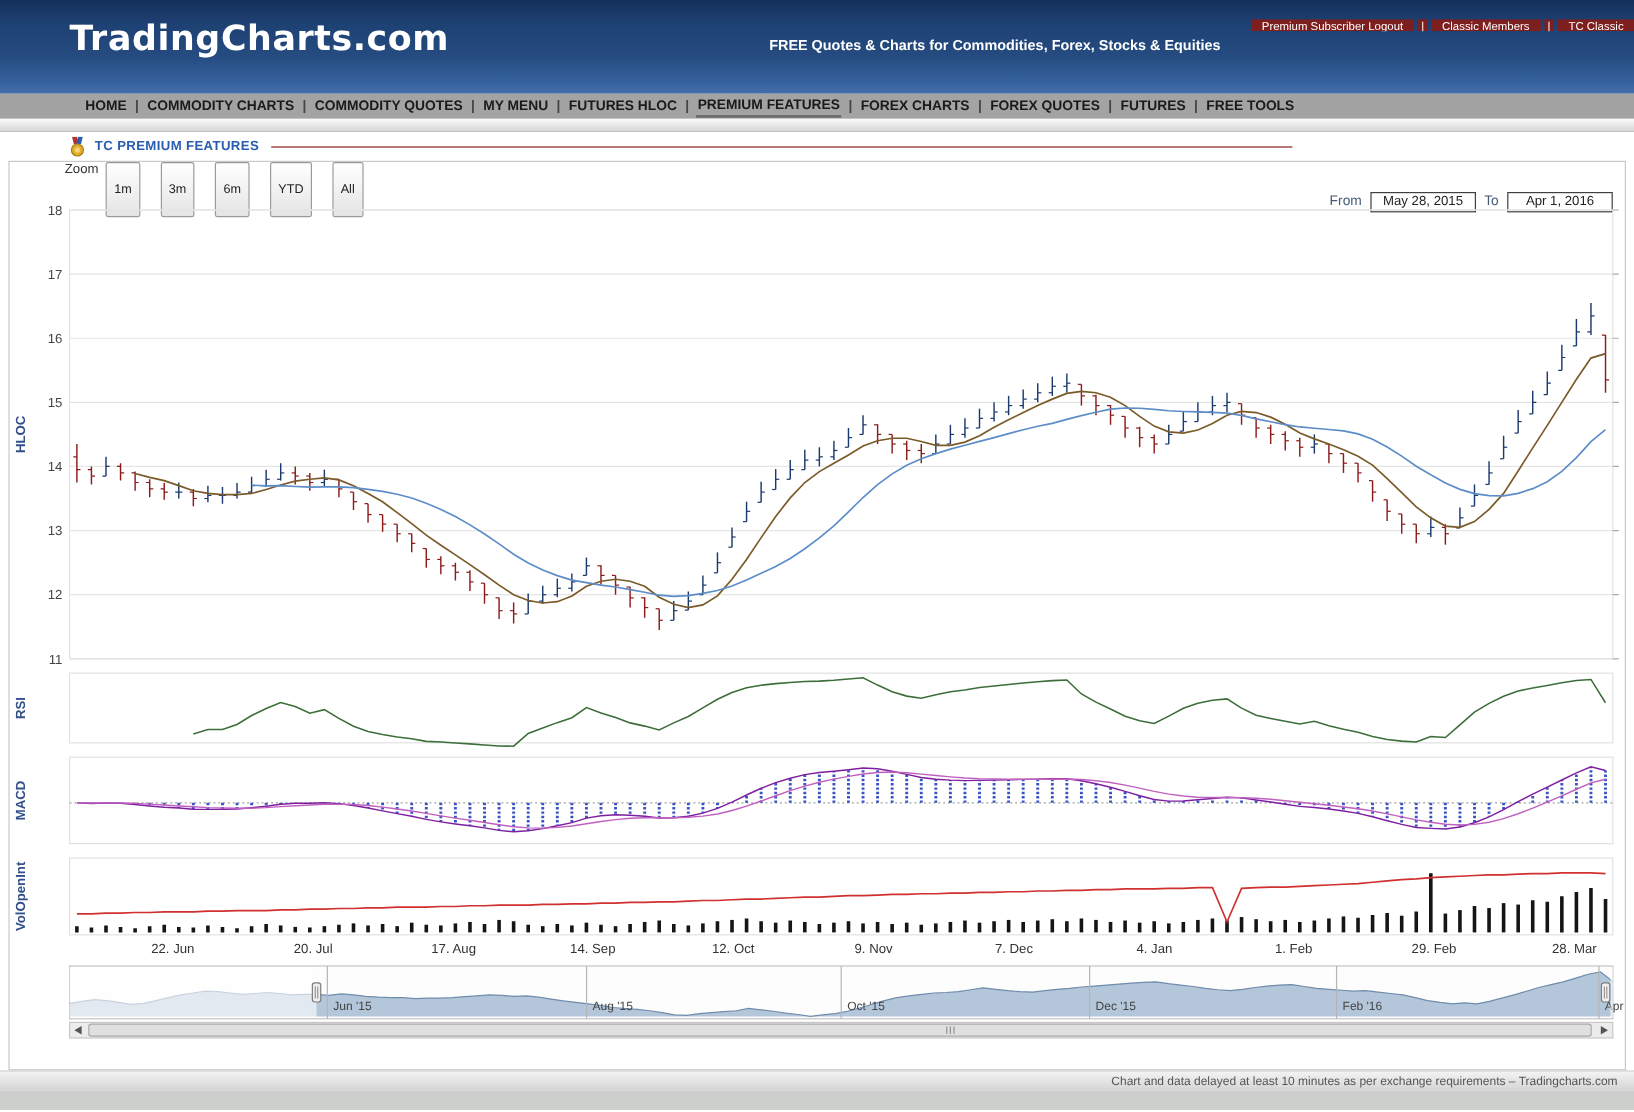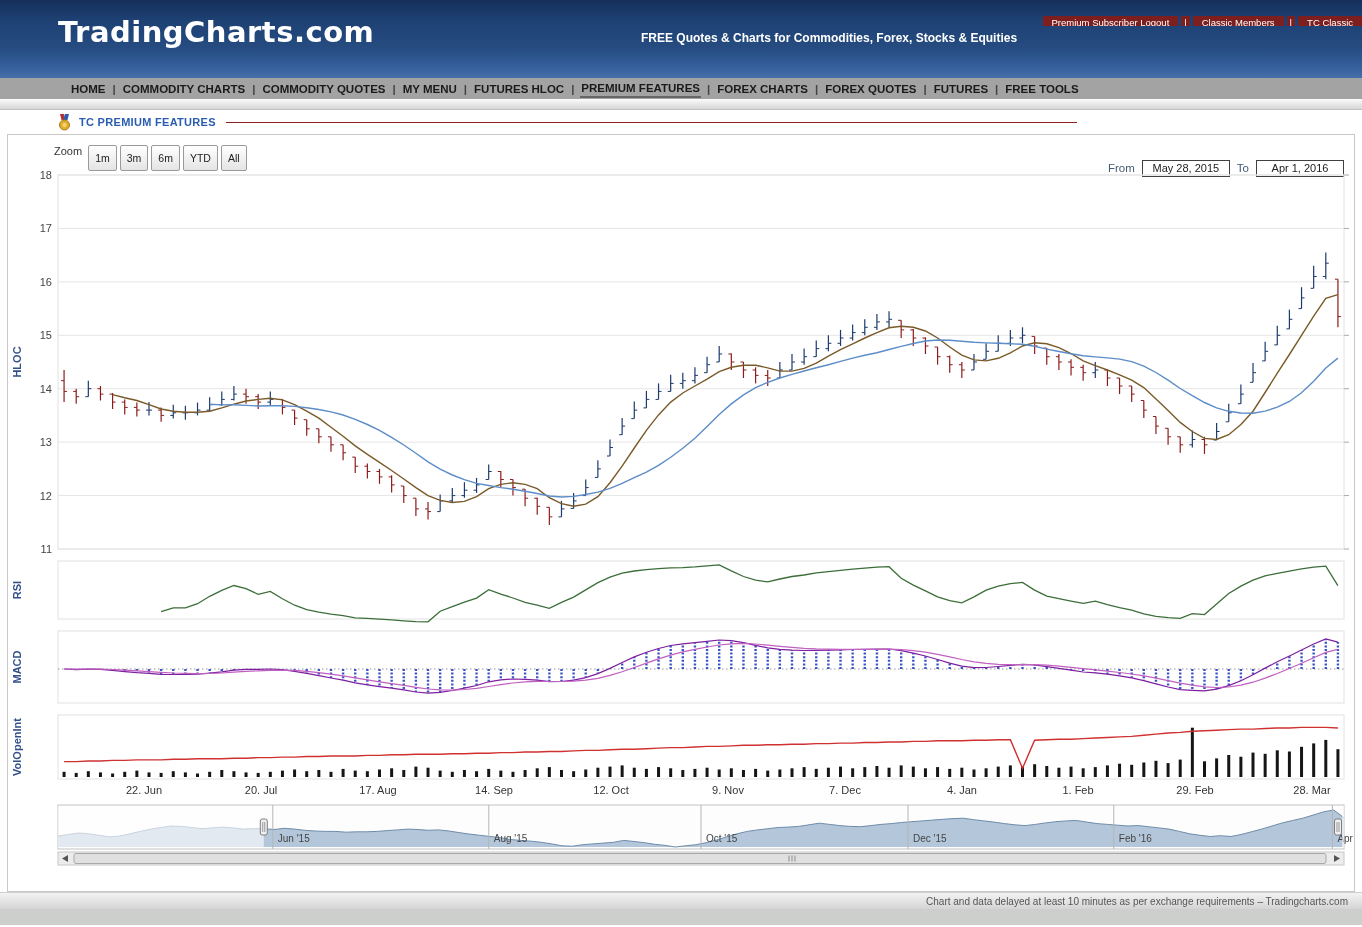--- a/index.html
+++ b/index.html
@@ -27,22 +27,22 @@
   .navstrip { height:11px; background:linear-gradient(180deg,#fbfbfb,#d6d6d6); border-bottom:1px solid #c2c2c2; }
   .subnav { height:24px; background:#fff; display:flex; align-items:center; padding-left:58px; }
   .subnav-label { color:#2a5db0; font-weight:bold; font-size:11px; margin:0 10px 0 8px; letter-spacing:0.3px; cursor:pointer; }
   .redline { width:851px; height:1px; background:#8b2020; margin-top:1px; }
   
   .card { margin:0 7px; border:1px solid #c9c9c9; background:#fff; height:758px; overflow:hidden; }
   .chart-title { margin-top:9px; text-align:center; font-size:15px; color:#2d4e7e; }
   .controls { display:flex; justify-content:space-between; align-items:center; margin:12px 10px 0 46px; height:22px; }
   .zoomgrp { display:flex; align-items:flex-start; }
   .zoomlabel { font-size:11px; color:#333; margin-right:6px; }
-  .zoombtn { font-size:10.5px; padding:6px 6px; border:1px solid #9a9a9a;
-    background:linear-gradient(#ffffff,#e4e4e4); border-radius:2px; margin-right:3px;
+  .zoombtn { font-size:10.5px; padding:16px 6px; border:1px solid #9a9a9a;
+    background:linear-gradient(#ffffff,#e4e4e4); border-radius:2px; margin-right:17px;
     font-family:inherit; color:#222; cursor:pointer; }
   .rangegrp { display:flex; align-items:center;margin-top:20px; }
   .rlabel { font-size:11.5px; color:#445b77; margin:0 7px; }
   .rinput { width:88px; height:17px; border:1px solid #404040; font-size:11px; text-align:center;
     color:#222; font-family:inherit; background:#fff; }
   #chart-svg { display:block; margin-top:2px; font-family:"Liberation Sans",sans-serif; }
   
   .footerstrip { height:17px; background:linear-gradient(#f3f3f3,#d4d4d4); border-top:1px solid #cfcfcf;
     text-align:right; padding-right:14px; font-size:10px; color:#555; line-height:17px; }
   .bottomband { height:16px; background:#cccfcc; }

